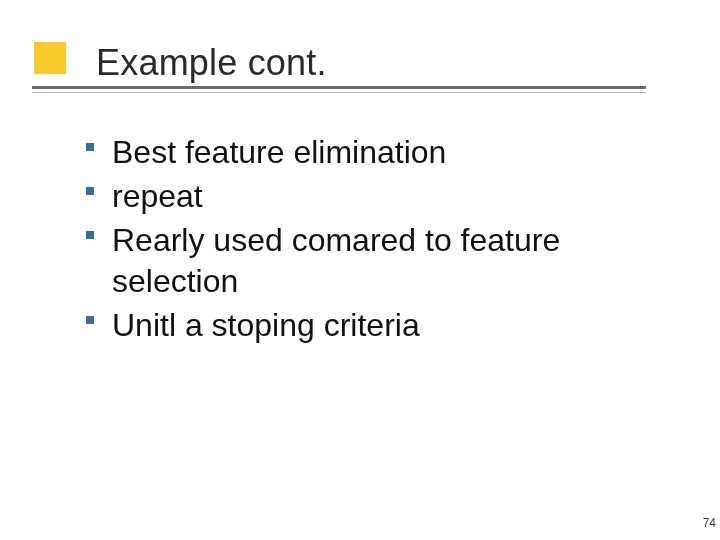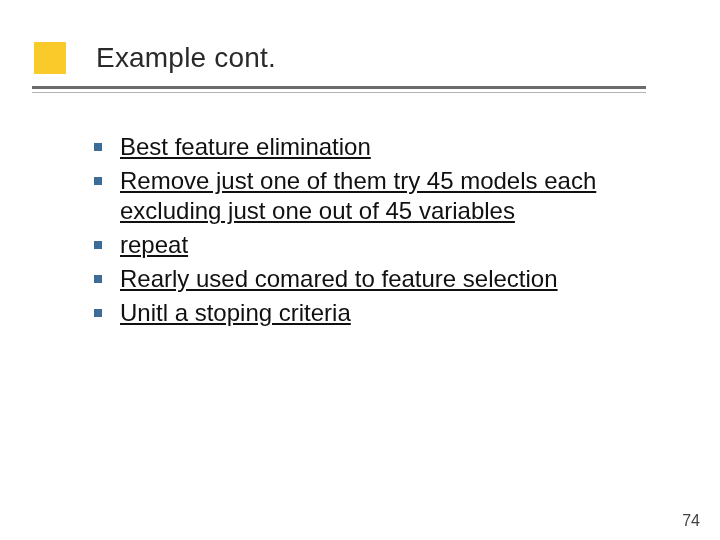--- a/index.html
+++ b/index.html
@@ -24,21 +24,21 @@
     left: 34px;
     top: 42px;
     width: 32px;
     height: 32px;
     background: #faca2a;
   }
   .title {
     position: absolute;
     left: 96px;
     top: 42px;
-    font-size: 28px;
+    font-size: 36px;
     color: #2a2a2a;
     letter-spacing: 0.2px;
   }
   .rule-thick {
     position: absolute;
     left: 32px;
     top: 86px;
     width: 614px;
     height: 3px;
     background: #6b6b6b;
@@ -46,27 +46,26 @@
   .rule-thin {
     position: absolute;
     left: 32px;
     top: 92px;
     width: 614px;
     height: 1px;
     background: #b3b3b3;
   }
   .body {
     position: absolute;
-    left: 84px;
+    left: 76px;
     top: 132px;
     width: 580px;
-    font-size: 24px;
+    font-size: 32px;
     line-height: 1.28;
     color: #111;
-    text-decoration: underline;
   }
   .b1 {
     position: relative;
     padding-left: 36px;
     margin-bottom: 3px;
   }
   .b1::before {
     content: "";
     position: absolute;
     left: 10px;
@@ -84,41 +83,40 @@
     content: "";
     position: absolute;
     left: 50px;
     top: 11px;
     width: 8px;
     height: 8px;
     background: #3d6d96;
   }
   .pagenum {
     position: absolute;
-    right: 20px;
+    right: 4px;
     bottom: 10px;
-    font-size: 16px;
+    font-size: 12px;
     color: #444;
   }
 </style>
 </head>
 <body>
 
 <div class="slide">
 
   <div class="accent-block"></div>
 
   <div class="title">Example cont.</div>
 
   <div class="rule-thick"></div>
   <div class="rule-thin"></div>
 
   <div class="body">
     <div class="b1">Best feature elimination</div>
-    <div class="b1">Remove just one of them try 45 models each excluding just one out of 45 variables</div>
     <div class="b1">repeat</div>
     <div class="b1">Rearly used comared to feature selection</div>
     <div class="b1">Unitl a stoping criteria</div>
   </div>
 
   <div class="pagenum">74</div>
 
 </div>
 
 </body></html>

